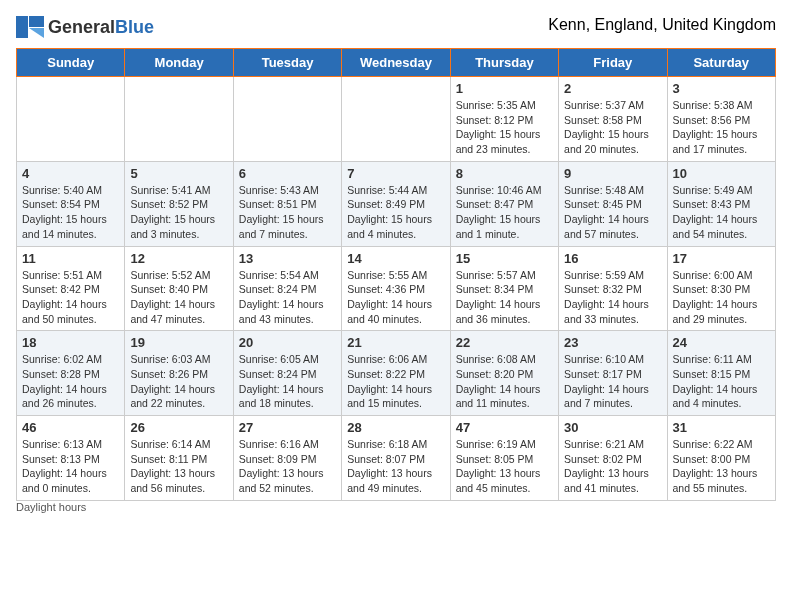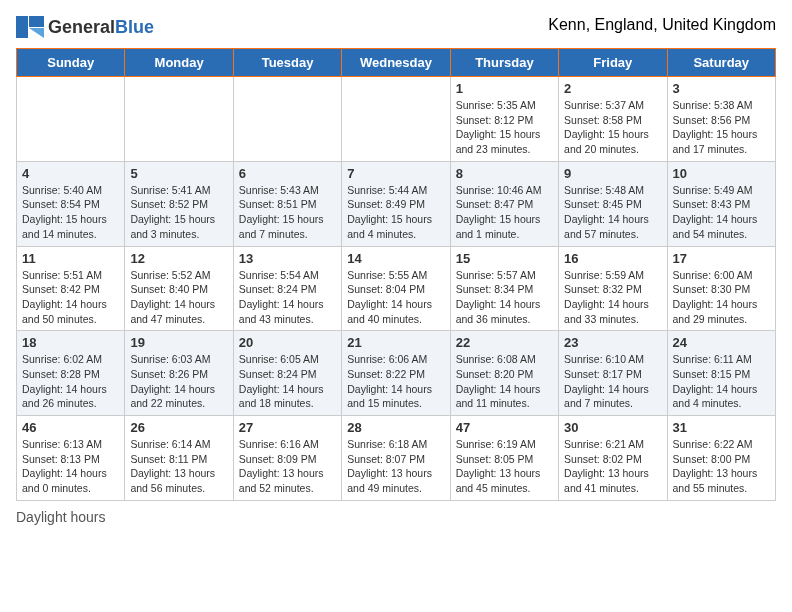--- a/index.html
+++ b/index.html
@@ -66,22 +66,21 @@
       color: #333;
       display: block;
       margin-bottom: 2px;
     }
     .day-info {
       font-size: 10.5px;
       color: #333;
       line-height: 1.4;
     }
     .footer-note {
-      margin-top: 8px;
-      font-size: 14px;
+      font-size: 11px;
       color: #555;
     }
   </style>
 </head>
 <body>
 
 <div class="header">
   <div class="logo">
     <div class="logo-row">
       <svg width="28" height="22" viewBox="0 0 28 22">
@@ -222,21 +221,21 @@
         <div class="day-info">
           <div>Sunrise: 5:54 AM</div>
           <div>Sunset: 8:24 PM</div>
           <div>Daylight: 14 hours and 43 minutes.</div>
         </div>
       </td>
         <td>
         <span class="day-number">14</span>
         <div class="day-info">
           <div>Sunrise: 5:55 AM</div>
-          <div>Sunset: 8:04 PM</div>
+          <div>Sunset: 4:36 PM</div>
           <div>Daylight: 14 hours and 40 minutes.</div>
         </div>
       </td>
         <td>
         <span class="day-number">15</span>
         <div class="day-info">
           <div>Sunrise: 5:57 AM</div>
           <div>Sunset: 8:34 PM</div>
           <div>Daylight: 14 hours and 36 minutes.</div>
         </div>

